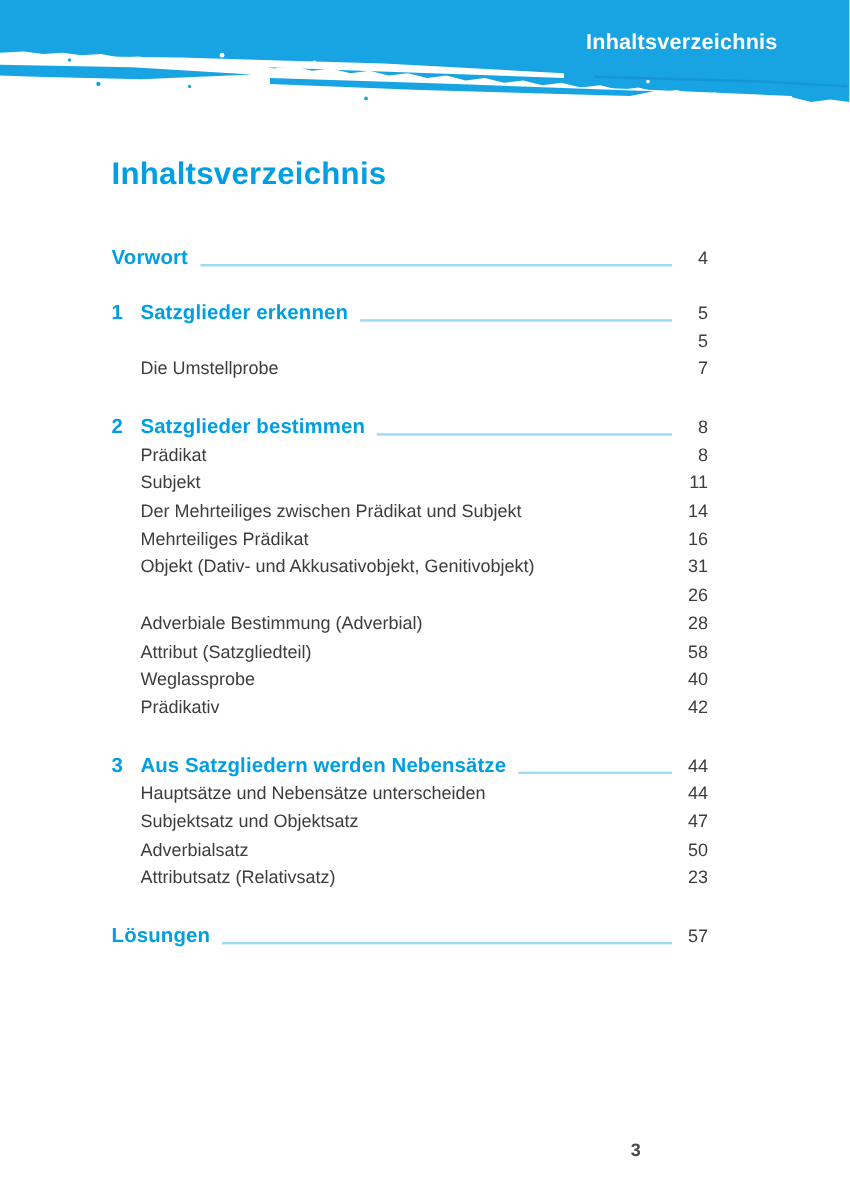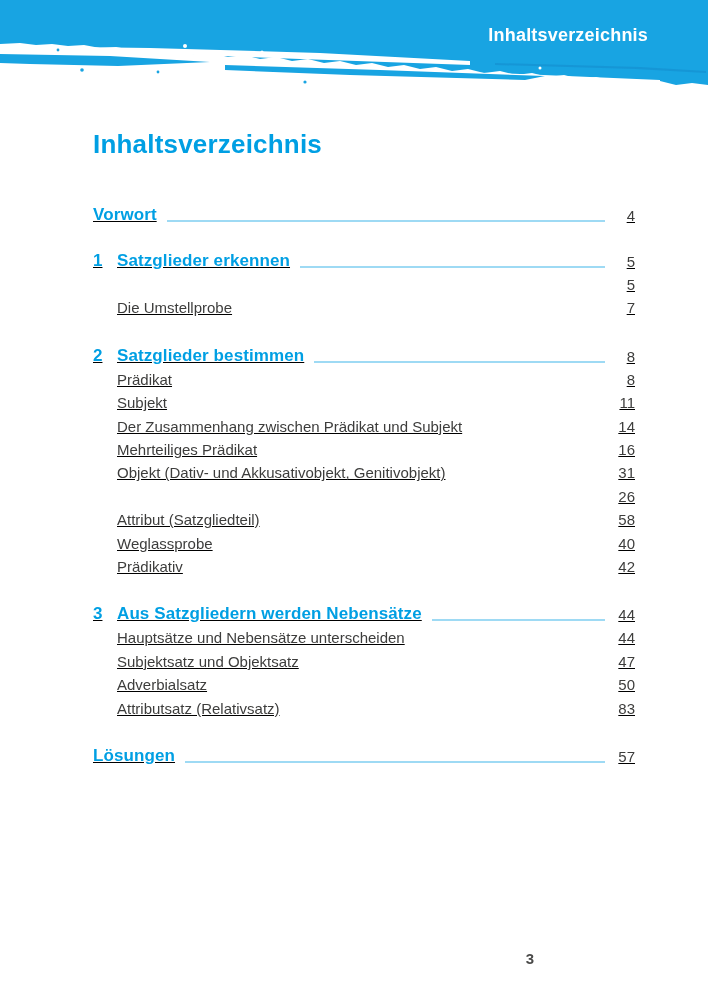--- a/index.html
+++ b/index.html
@@ -11,21 +11,21 @@
   .band{position:absolute;top:0;left:0;width:708px;height:100px;}
   .band svg{position:absolute;top:0;left:0;width:708px;height:100px;display:block;}
   .band-label{position:absolute;top:26px;right:60px;color:#ffffff;
               font-size:18px;font-weight:bold;letter-spacing:.2px;line-height:18px;}
 
   
   .content{position:absolute;top:0;left:0;width:708px;padding:0;}
   .title{margin:131px 0 0 93px;font-size:26px;line-height:26px;font-weight:bold;
          color:#009fe3;letter-spacing:.2px;}
 
-  .toc{margin:48px 73px 0 93px;text-decoration:underline;}
+  .toc{margin:48px 118px 0 93px;}
   .sec-row{display:flex;line-height:20px;margin-top:26px;}
   .toc > .sec-row:first-child{margin-top:0;}
   .sec-num{width:24px;flex:0 0 24px;font-size:17px;font-weight:bold;color:#009fe3;}
   .sec-label{flex:0 0 auto;font-size:17px;font-weight:bold;color:#009fe3;letter-spacing:.1px;}
   .rule{flex:1 1 auto;align-self:flex-end;height:0;border-bottom:2px solid #9edaf4;
         margin:0 8px 3px 10px;}
   .sec-page{flex:0 0 22px;width:22px;text-align:right;font-size:15px;color:#3d3d3c;
             align-self:flex-end;line-height:19px;}
 
   .sub-list{margin-top:2px;}
@@ -103,37 +103,42 @@
             <span class="sub-label">Prädikat</span>
             <span class="spacer"></span>
             <span class="sub-page">8</span>
           </div>
           <div class="sub-row">
             <span class="sub-label">Subjekt</span>
             <span class="spacer"></span>
             <span class="sub-page">11</span>
           </div>
           <div class="sub-row">
-            <span class="sub-label">Der Zusammenhang zwischen Prädikat und Subjekt</span>
+            <span class="sub-label">Der Mehrteiliges zwischen Prädikat und Subjekt</span>
             <span class="spacer"></span>
             <span class="sub-page">14</span>
           </div>
           <div class="sub-row">
             <span class="sub-label">Mehrteiliges Prädikat</span>
             <span class="spacer"></span>
             <span class="sub-page">16</span>
           </div>
           <div class="sub-row">
             <span class="sub-label">Objekt (Dativ- und Akkusativobjekt, Genitivobjekt)</span>
             <span class="spacer"></span>
             <span class="sub-page">31</span>
           </div>
           <div class="sub-row">
             <span class="spacer"></span>
             <span class="sub-page">26</span>
+          </div>
+          <div class="sub-row">
+            <span class="sub-label">Adverbiale Bestimmung (Adverbial)</span>
+            <span class="spacer"></span>
+            <span class="sub-page">28</span>
           </div>
           <div class="sub-row">
             <span class="sub-label">Attribut (Satzgliedteil)</span>
             <span class="spacer"></span>
             <span class="sub-page">58</span>
           </div>
           <div class="sub-row">
             <span class="sub-label">Weglassprobe</span>
             <span class="spacer"></span>
             <span class="sub-page">40</span>
@@ -162,21 +167,21 @@
             <span class="sub-page">47</span>
           </div>
           <div class="sub-row">
             <span class="sub-label">Adverbialsatz</span>
             <span class="spacer"></span>
             <span class="sub-page">50</span>
           </div>
           <div class="sub-row">
             <span class="sub-label">Attributsatz (Relativsatz)</span>
             <span class="spacer"></span>
-            <span class="sub-page">83</span>
+            <span class="sub-page">23</span>
           </div>
         </div>
         <div class="sec-row no-num">
           <span class="sec-label" style="color: rgb(0, 159, 227);">Lösungen</span>
           <div class="rule" style="border-bottom-color: rgb(158, 218, 244);"></div>
           <span class="sec-page">57</span>
         </div>
       </div>
   </div>
 

